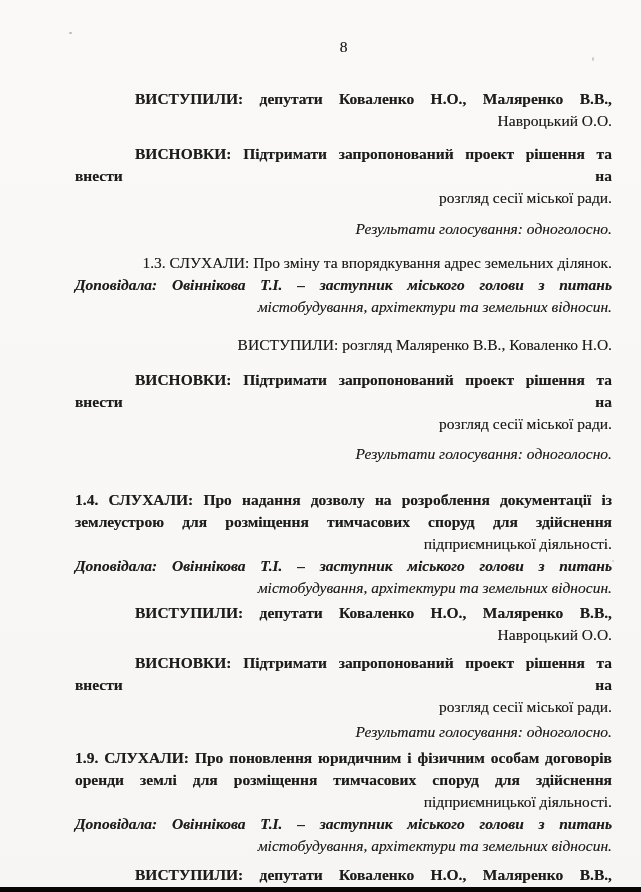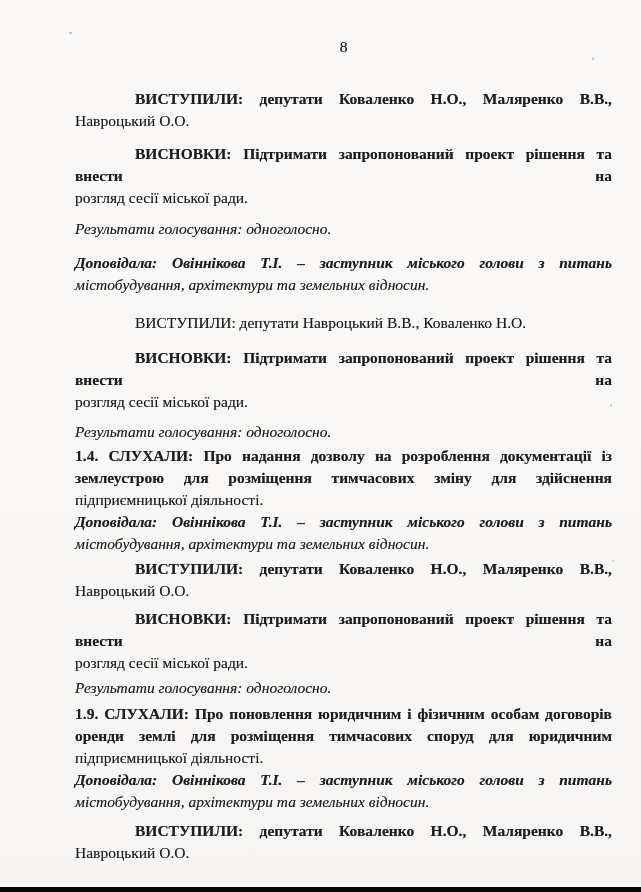--- a/index.html
+++ b/index.html
@@ -12,21 +12,21 @@
     background: linear-gradient(180deg, #faf9f8 0%, #f8f7f5 60%, #f6f5f3 100%);
   }
   .content {
     position: absolute; left: 75px; top: 0; width: 537px;
     font-family: "Liberation Serif", "DejaVu Serif", serif;
     font-size: 15.5px; line-height: 22px; color: #1d1d1d;
     text-shadow: 0 0 0.5px rgba(40,40,40,0.55);
   }
   .pagenum { margin-top: 36px; text-align: center; }
   .block { margin: 0; }
-  .line { text-align: left; }
+  .line { text-align: right; }
   .ind  { text-indent: 60px; }
   .just { text-align: justify; text-align-last: justify; font-weight: bold; }
   .it   { font-style: italic; }
   .bottom-edge {
     position: absolute; left: 0; right: 0; bottom: 0; height: 5px;
     background: #070707;
   }
   .speck { position: absolute; background: #8c8c8c; border-radius: 50%; }
   .sp1 { left: 69px;  top: 32px;  width: 3px; height: 2px; opacity: .6; }
   .sp2 { left: 592px; top: 57px;  width: 2px; height: 4px; opacity: .45; }
@@ -49,40 +49,41 @@
     <div class="block" style="margin-top:11px">
       <div class="line ind just">ВИСНОВКИ: Підтримати запропонований проект рішення та внести на</div>
       <div class="line">розгляд сесії міської ради.</div>
     </div>
 
     <div class="block" style="margin-top:9px">
       <div class="line it">Результати голосування: одноголосно.</div>
     </div>
 
     <div class="block" style="margin-top:12px">
+      <div class="line">1.3. СЛУХАЛИ: Про зміну та впорядкування адрес земельних ділянок.</div>
       <div class="line it just">Доповідала: Овіннікова Т.І. – заступник міського голови з питань</div>
       <div class="line it">містобудування, архітектури та земельних відносин.</div>
     </div>
 
     <div class="block" style="margin-top:16px">
-      <div class="line ind">ВИСТУПИЛИ: депутати Навроцький В.В., Коваленко Н.О.</div>
+      <div class="line ind">ВИСТУПИЛИ: розгляд Маляренко В.В., Коваленко Н.О.</div>
     </div>
 
     <div class="block" style="margin-top:13px">
       <div class="line ind just">ВИСНОВКИ: Підтримати запропонований проект рішення та внести на</div>
       <div class="line">розгляд сесії міської ради.</div>
     </div>
 
     <div class="block" style="margin-top:8px">
       <div class="line it">Результати голосування: одноголосно.</div>
     </div>
 
-    <div class="block" style="margin-top:2px">
+    <div class="block" style="margin-top:24px">
       <div class="line just">1.4. СЛУХАЛИ: Про надання дозволу на розроблення документації із</div>
-      <div class="line just">землеустрою для розміщення тимчасових зміну для здійснення</div>
+      <div class="line just">землеустрою для розміщення тимчасових споруд для здійснення</div>
       <div class="line">підприємницької діяльності.</div>
       <div class="line it just">Доповідала: Овіннікова Т.І. – заступник міського голови з питань</div>
       <div class="line it">містобудування, архітектури та земельних відносин.</div>
     </div>
 
     <div class="block" style="margin-top:3px">
       <div class="line ind just">ВИСТУПИЛИ: депутати Коваленко Н.О., Маляренко В.В.,</div>
       <div class="line">Навроцький О.О.</div>
     </div>
 
@@ -90,21 +91,21 @@
       <div class="line ind just">ВИСНОВКИ: Підтримати запропонований проект рішення та внести на</div>
       <div class="line">розгляд сесії міської ради.</div>
     </div>
 
     <div class="block" style="margin-top:3px">
       <div class="line it">Результати голосування: одноголосно.</div>
     </div>
 
     <div class="block" style="margin-top:4px">
       <div class="line just">1.9. СЛУХАЛИ: Про поновлення юридичним і фізичним особам договорів</div>
-      <div class="line just">оренди землі для розміщення тимчасових споруд для юридичним</div>
+      <div class="line just">оренди землі для розміщення тимчасових споруд для здійснення</div>
       <div class="line">підприємницької діяльності.</div>
       <div class="line it just">Доповідала: Овіннікова Т.І. – заступник міського голови з питань</div>
       <div class="line it">містобудування, архітектури та земельних відносин.</div>
     </div>
 
     <div class="block" style="margin-top:7px">
       <div class="line ind just">ВИСТУПИЛИ: депутати Коваленко Н.О., Маляренко В.В.,</div>
       <div class="line">Навроцький О.О.</div>
     </div>
 

